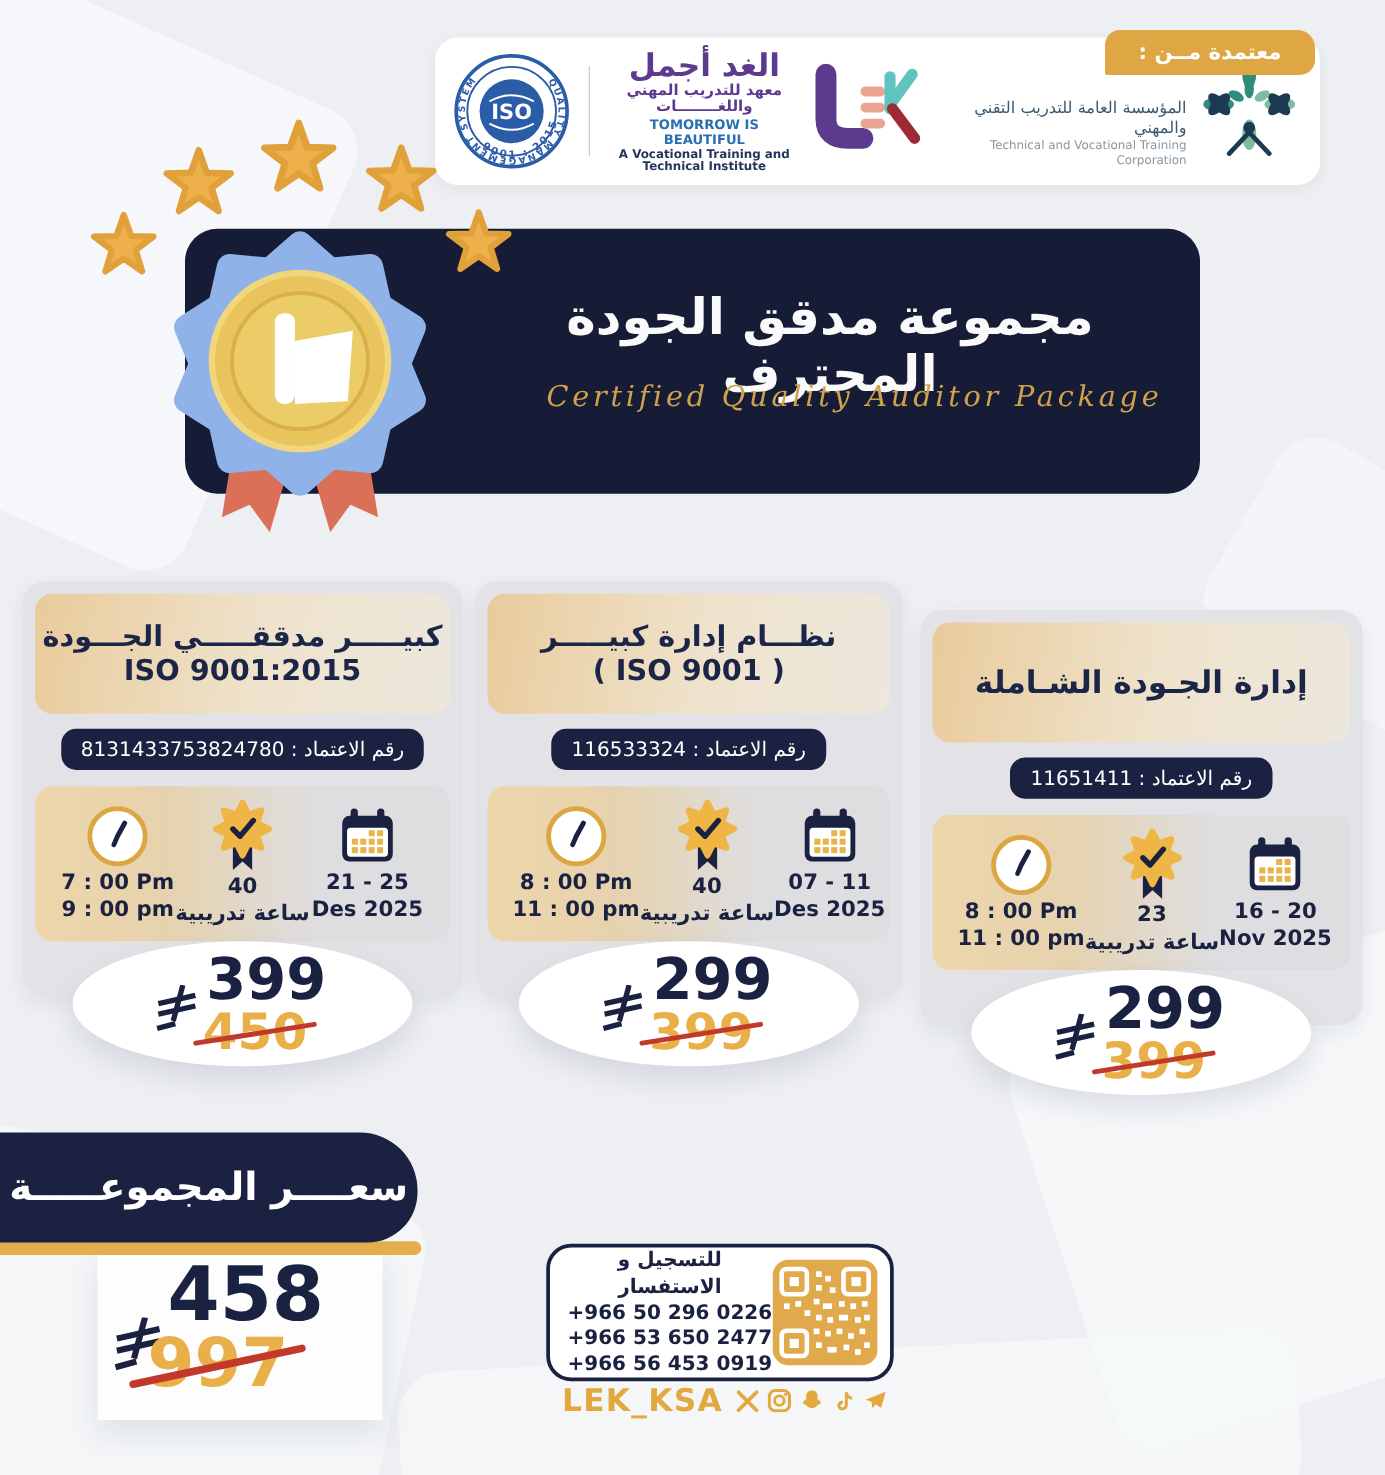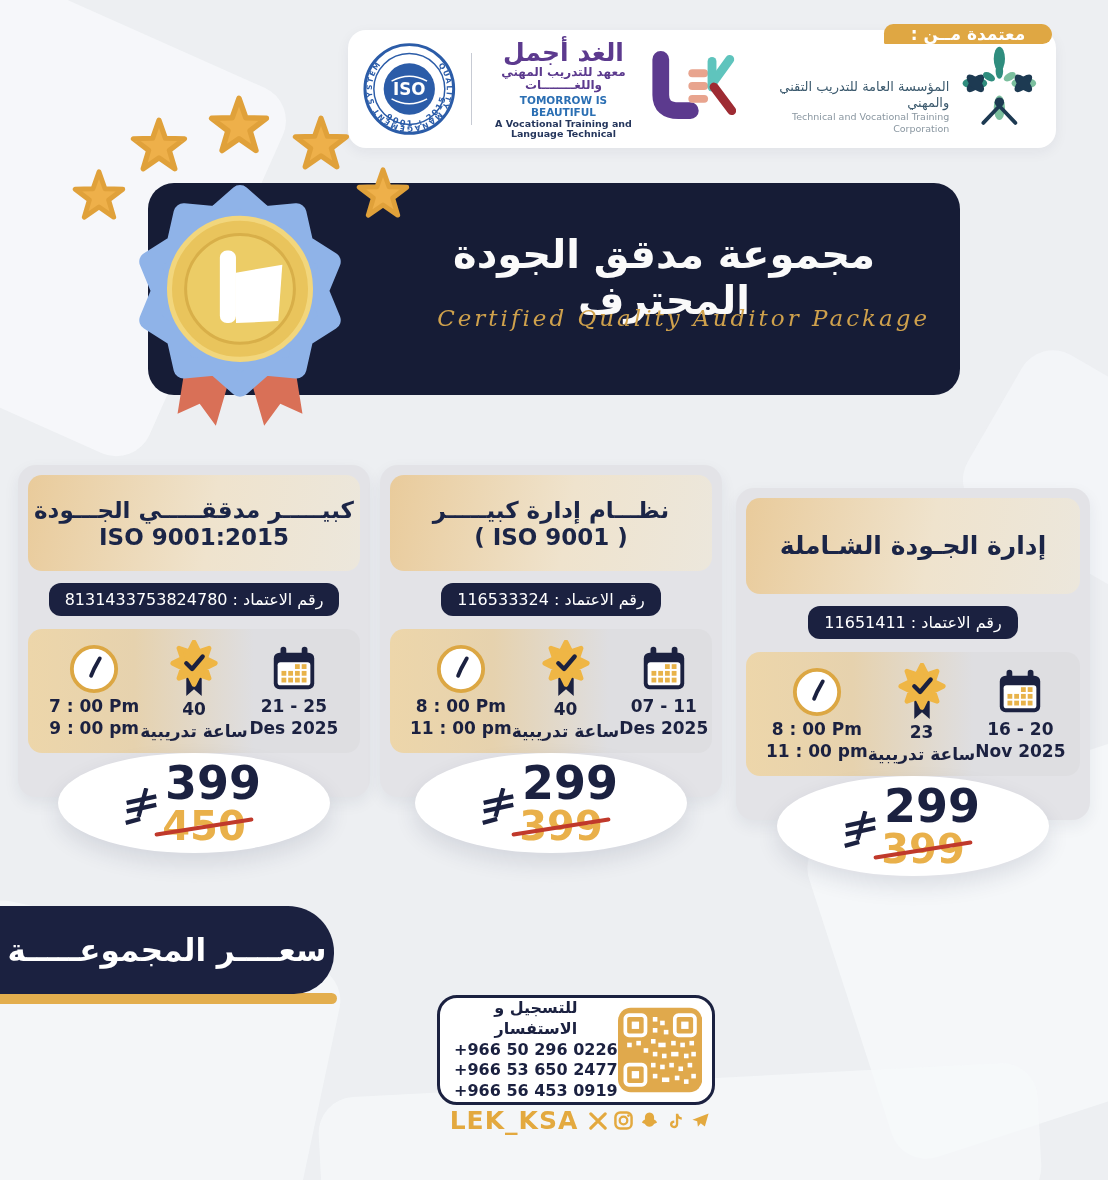--- a/index.html
+++ b/index.html
@@ -22,21 +22,21 @@
   .inst-name{color:#5c3a8e;font-weight:bold;font-size:25px;}
   .inst-ar{color:#5c3a8e;font-size:12px;font-weight:bold;}
   .inst-en1{color:#2b6fb3;font-size:10.5px;font-weight:bold;margin-top:3px;}
   .inst-en2{color:#25365c;font-size:9.5px;font-weight:bold;}
   .tvtc{display:flex;align-items:center;margin-left:auto;}
   .tvtc-text{text-align:right;margin-right:8px;line-height:1.25;}
   .tvtc-ar{color:#3c5a6e;font-size:13px;margin-top:36px;}
   .tvtc-en{color:#8a97a1;font-size:9.5px;}
 
   
-  .approved-badge{position:absolute;left:884px;top:24px;width:168px;height:20px;background:#dfa743;
+  .approved-badge{position:absolute;left:884px;top:24px;width:168px;height:36px;background:#dfa743;
                   border-radius:12px 14px 12px 2px;display:flex;align-items:center;justify-content:center;
                   color:#ffffff;font-size:17px;font-weight:bold;z-index:5;}
 
   
   .banner{position:absolute;left:148px;top:183px;width:812px;height:212px;background:#161c36;border-radius:26px;}
   .banner-title{position:absolute;left:250px;right:30px;top:48px;text-align:center;color:#fafafa;
                 font-size:40px;font-weight:bold;direction:rtl;}
   .banner-sub{position:absolute;left:250px;right:30px;top:122px;text-align:right;color:#cfa14c;
               font-family:"DejaVu Serif","Liberation Serif",serif;font-style:italic;font-size:23px;letter-spacing:3px;}
   .medal-wrap{position:absolute;left:118px;top:172px;z-index:4;}
@@ -131,21 +131,21 @@
     </svg>
 
     <div class="divider"></div>
 
     <div class="institute">
       <div class="inst-name">الغد أجمل</div>
       <div class="inst-ar">معهد للتدريب المهني</div>
       <div class="inst-ar">واللغــــــــات</div>
       <div class="inst-en1">TOMORROW IS BEAUTIFUL</div>
       <div class="inst-en2">A Vocational Training and</div>
-      <div class="inst-en2">Language Technical</div>
+      <div class="inst-en2">Technical Institute</div>
     </div>
 
     <svg width="92" height="76" viewBox="0 0 92 72" style="margin-left:4px;">
       <path d="M16 6 V42 Q16 58 34 58 H46" fill="none" stroke="#5c3a8e" stroke-width="17" stroke-linecap="round" stroke-linejoin="round"></path>
       <rect x="44" y="16" width="20" height="8" rx="4" fill="#e8a48e"></rect>
       <rect x="44" y="29" width="20" height="8" rx="4" fill="#e8a48e"></rect>
       <rect x="44" y="42" width="20" height="8" rx="4" fill="#e8a48e"></rect>
       <path d="M68 8 V34" stroke="#5fc4bd" stroke-width="9" stroke-linecap="round"></path>
       <path d="M86 6 L70 28" stroke="#5fc4bd" stroke-width="9" stroke-linecap="round"></path>
       <path d="M70 34 L88 58" stroke="#9e2b33" stroke-width="9" stroke-linecap="round"></path>
@@ -405,20 +405,32 @@
       <div class="price-nums">
         <span class="price-main">299</span>
         <span class="price-old">399</span>
       </div>
     </div>
   </div>
 
   <div class="pkg-gold-bar"></div>
   <div class="pkg-banner">
     <span class="pkg-label">سعــــر المجموعـــــة</span>
+  </div>
+  <div class="pkg-box">
+    <svg class="pkg-riyal" width="40" height="50" viewBox="0 0 36 46">
+      <g stroke="#1b2140" stroke-width="4.5" stroke-linecap="square" fill="none">
+        <path d="M23 2 L16 28"></path>
+          <path d="M5 15 L32 9"></path>
+          <path d="M5 24 L32 18"></path>
+          <path d="M4 36 L15 33"></path>
+      </g>
+    </svg>
+    <span class="pkg-price">458</span>
+    <span class="pkg-old">997</span>
   </div>
 
   <div class="contact-card">
     <div class="contact-text">
       <div class="contact-title">للتسجيل و الاستفسار</div>
       <div class="phone">+966 50 296 0226</div>
       <div class="phone">+966 53 650 2477</div>
       <div class="phone">+966 56 453 0919</div>
     </div>
     <svg width="92" height="92" viewBox="0 0 92 92">

